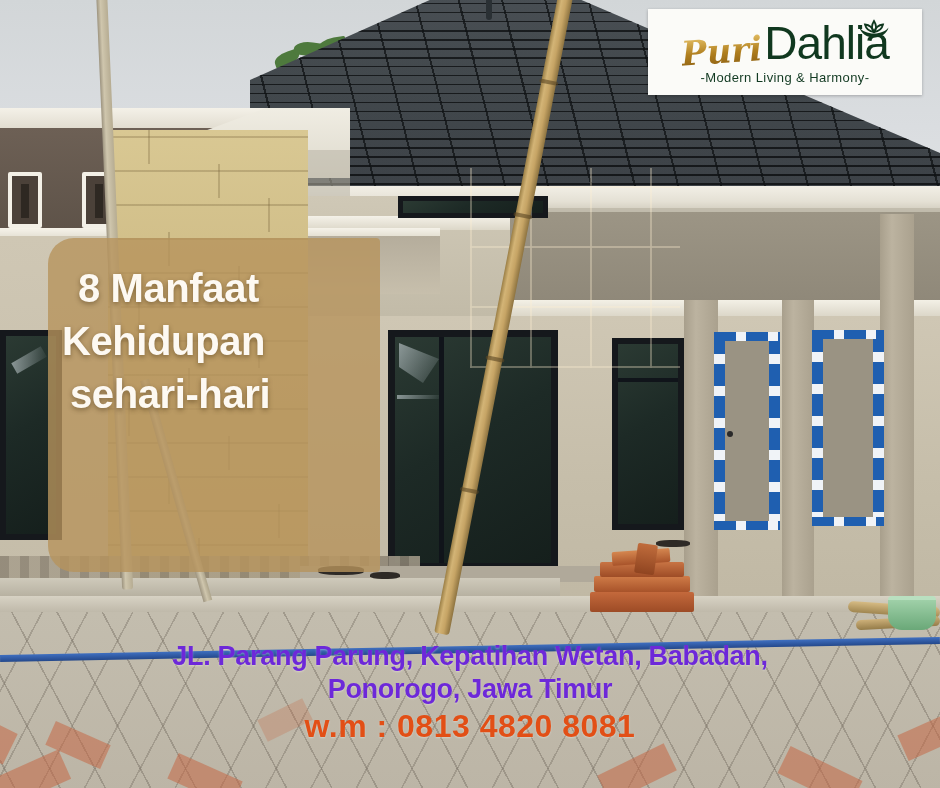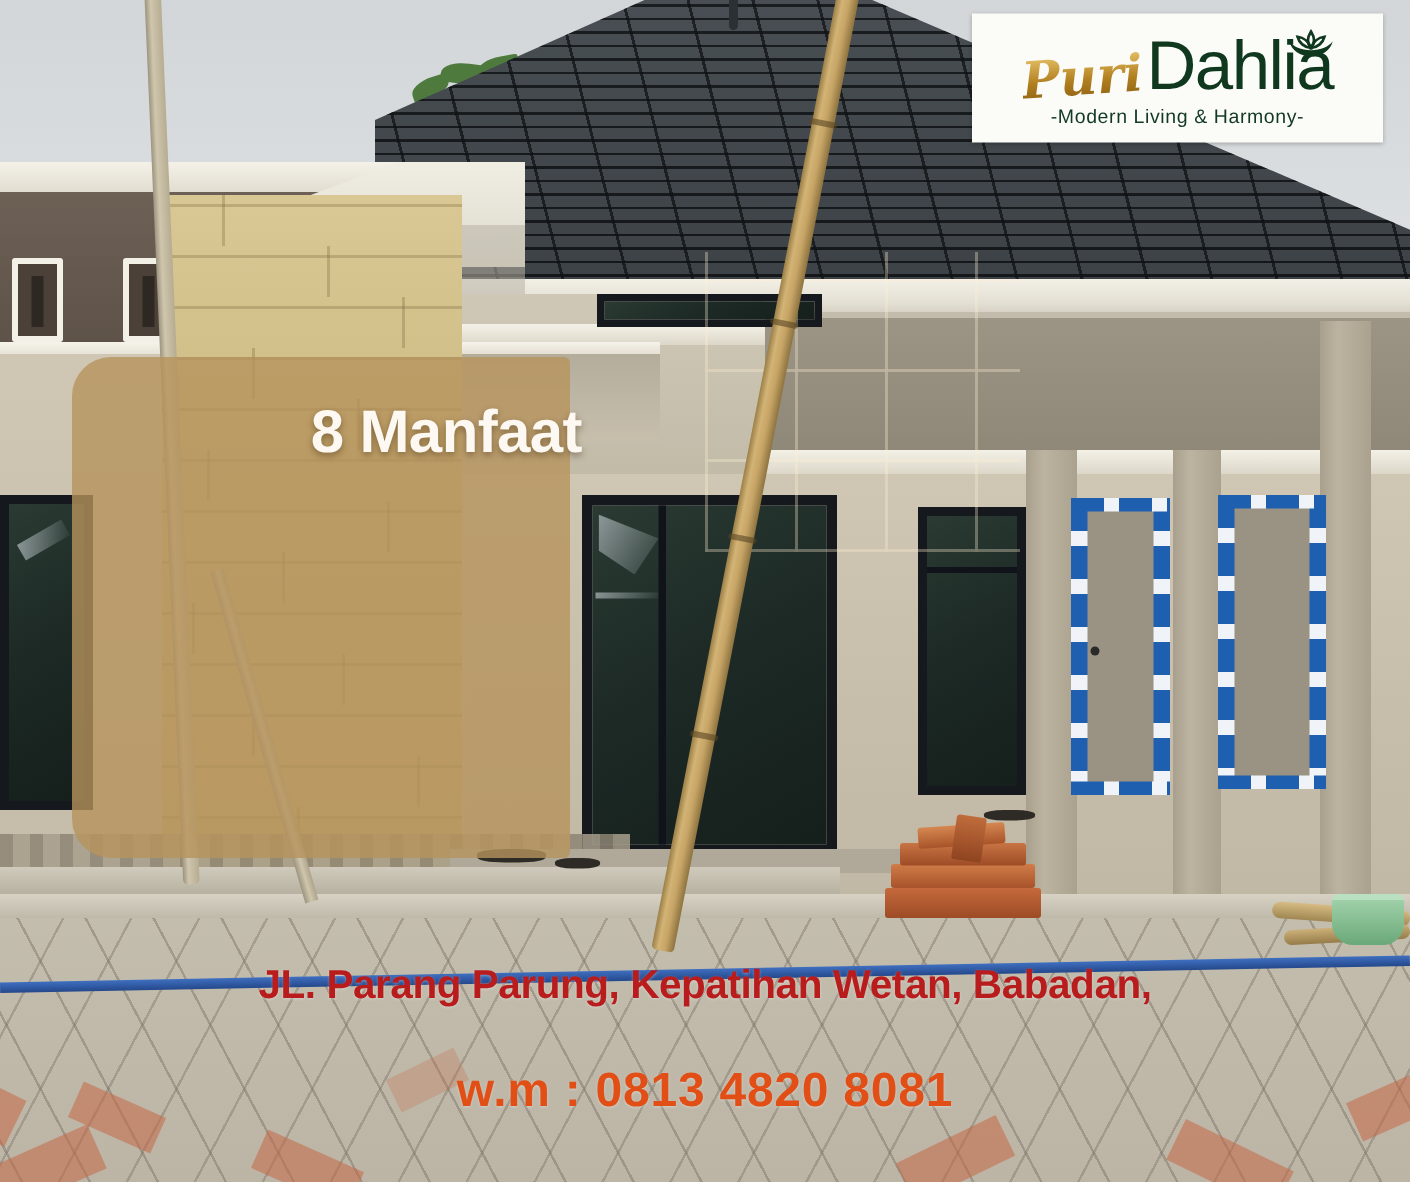--- a/index.html
+++ b/index.html
@@ -179,21 +179,21 @@
     position:absolute;left:48px;top:238px;width:332px;height:334px;
     background:rgba(182,148,92,.80);
     border-radius:26px 4px 4px 26px;
   }
   .headline{
     position:absolute;left:48px;top:262px;width:340px;
     color:#fdf9f2;font-weight:700;font-size:40px;line-height:53px;
     letter-spacing:-.4px;text-align:left;
     text-shadow:0 2px 5px rgba(60,40,10,.45);
   }
-  .headline .l{display:block;white-space:nowrap;text-align:right;}
+  .headline .l{display:block;white-space:nowrap;}
   .headline .l1{padding-left:30px;}
   .headline .l2{padding-left:6px;}
   .headline .l3{padding-left:14px;}
   .headline .l4{padding-left:22px;}
 
   
   .logo{
     position:absolute;left:648px;top:9px;width:274px;height:86px;
     background:#fbfbf8;box-shadow:0 1px 3px rgba(0,0,0,.25);
     display:flex;flex-direction:column;align-items:center;justify-content:center;
@@ -211,21 +211,21 @@
     font-size:46px;line-height:46px;color:#10381f;letter-spacing:-1px;
   }
   .lotus{position:absolute;right:28px;top:-2px;width:40px;height:24px;}
   .logo-tag{
     font-size:13px;color:#123a22;letter-spacing:.4px;margin-top:-4px;white-space:nowrap;
   }
 
   
   .addr{
     position:absolute;left:0;top:640px;width:940px;text-align:center;
-    color:#b91c1c;font-weight:700;font-size:27px;line-height:33px;letter-spacing:-.3px;
+    color:#6d28d9;font-weight:700;font-size:27px;line-height:33px;letter-spacing:-.3px;
     text-shadow:0 1px 2px rgba(255,255,255,.35);
   }
   .addr .a2{display:block;}
   .phone{
     position:absolute;left:0;top:708px;width:940px;text-align:center;
     color:#e24f16;font-weight:700;font-size:32px;letter-spacing:.5px;
     text-shadow:0 1px 2px rgba(255,255,255,.35);
   }
 </style>
 </head>
@@ -357,34 +357,37 @@
 
   <div class="bucket"></div>
 
   <div class="debris" style="left:318px;top:566px;width:46px;height:9px;"></div>
   <div class="debris" style="left:370px;top:572px;width:30px;height:7px;"></div>
   <div class="debris" style="left:656px;top:540px;width:34px;height:7px;"></div>
 
   <div class="panel"></div>
   <div class="headline">
     <span class="l l1">8 Manfaat</span>
+    <span class="l l3">Kehidupan</span>
+    <span class="l l4">sehari-hari</span>
   </div>
 
   <div class="logo">
     <div class="logo-main">
       <span class="logo-puri">Puri</span>
       <span class="logo-dahlia">Dahlia</span>
       <svg class="lotus" viewBox="0 0 40 24">
         <path d="M20 3 C17.5 7 17.2 11 20 14 C22.8 11 22.5 7 20 3 Z" fill="none" stroke="#10381f" stroke-width="1.8"></path>
         <path d="M20 14 C15.5 13.5 12 10.5 11 6.5 C15 7 18.6 9.8 20 14 Z" fill="none" stroke="#10381f" stroke-width="1.8"></path>
         <path d="M20 14 C24.5 13.5 28 10.5 29 6.5 C25 7 21.4 9.8 20 14 Z" fill="none" stroke="#10381f" stroke-width="1.8"></path>
         <path d="M20 15.5 C13.5 15.5 8 13 5.5 9.5 C7 15.5 12.8 19.5 20 19.5 C27.2 19.5 33 15.5 34.5 9.5 C32 13 26.5 15.5 20 15.5 Z" fill="#10381f"></path>
       </svg>
     </div>
     <div class="logo-tag">-Modern Living &amp; Harmony-</div>
   </div>
 
   <div class="addr">
     <span class="a1">JL. Parang Parung, Kepatihan Wetan, Babadan,</span>
+    <span class="a2">Ponorogo, Jawa Timur</span>
   </div>
   <div class="phone">w.m : 0813 4820 8081</div>
 
 </div>
 
 </body></html>

